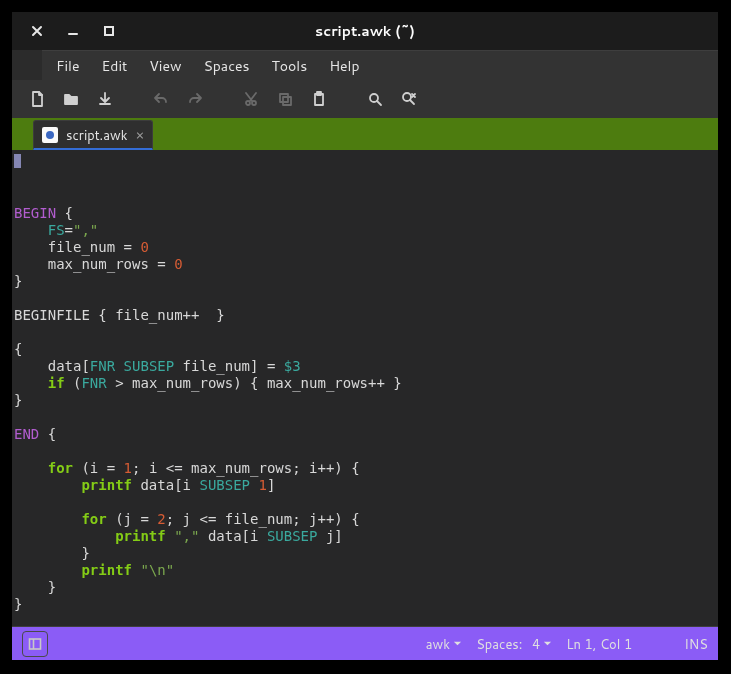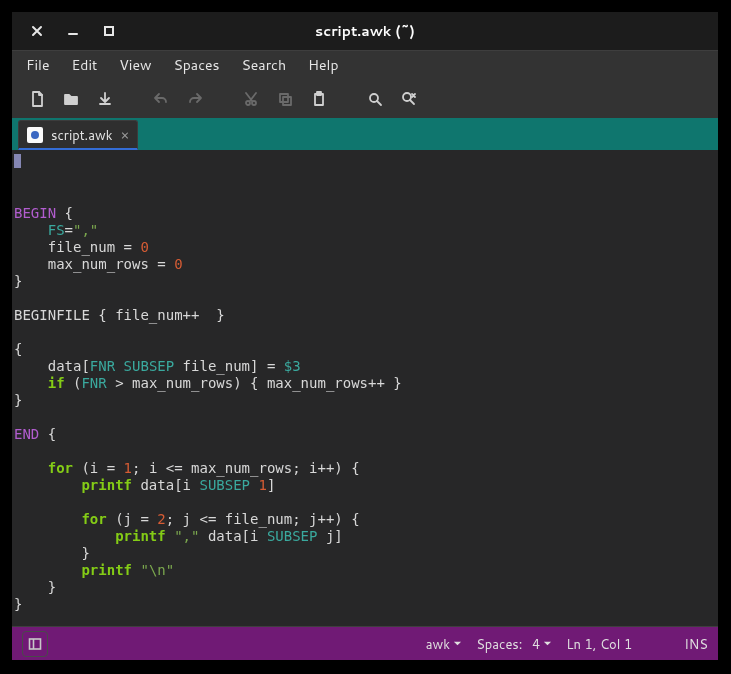--- a/index.html
+++ b/index.html
@@ -34,24 +34,26 @@
   .titlebar .title { position: absolute; left: 0; right: 0; text-align: center; pointer-events: none; }
   .win-controls { display: flex; gap: 14px; padding-left: 14px; }
   .win-btn { width: 22px; height: 22px; display: flex; align-items: center; justify-content: center; color: #e6e6e6; }
   .win-btn svg { width: 12px; height: 12px; }
 
   .menubar {
     height: 30px;
     background: #333333;
     border-top: 1px solid #3e3e3e;
     display: flex;
+    align-items: center;
     padding: 0 4px;
     gap: 2px;
     color: #e6e6e6;
     font-size: 14px;
+    margin-left: 30px;
   }
   .menubar .menu { padding: 4px 10px; border-radius: 3px; }
 
   .toolbar {
     height: 38px;
     background: #333333;
     display: flex;
     align-items: center;
     padding: 0 10px;
     gap: 4px;
@@ -61,24 +63,24 @@
     display: flex; align-items: center; justify-content: center;
     color: #d0d0d0;
     border-radius: 3px;
   }
   .tool-btn.dim { color: #6a6a6a; }
   .tool-btn svg { width: 16px; height: 16px; stroke: currentColor; fill: none; stroke-width: 1.8; stroke-linecap: round; stroke-linejoin: round; }
   .toolbar .sep { width: 18px; }
 
   .tabbar {
     height: 32px;
-    background: #0f766e;
+    background: #4d7c0f;
     display: flex;
     align-items: flex-end;
-    padding-left: 6px;
+    padding-left: 21px;
   }
   .file-tab {
     height: 30px;
     background: #2f2f2f;
     border: 1px solid #3c3c3c;
     border-bottom: 2px solid #346dd6;
     display: flex;
     align-items: center;
     padding: 0 8px 0 8px;
     gap: 8px;
@@ -110,21 +112,21 @@
     opacity: 0.65;
   }
   .tok-kw1   { color: #b25dcf; }   
   .tok-kw2   { color: #84cc16; font-weight: 600; } 
   .tok-var   { color: #3aa99e; }   
   .tok-num   { color: #d65c34; }   
   .tok-str   { color: #7ba84e; }   
 
   .statusbar {
     height: 34px;
-    background: #701a75;
+    background: #8b5cf6;
     border-top: 1px solid #3e3e3e;
     display: flex;
     align-items: center;
     padding: 0 10px;
     gap: 14px;
     color: #e0e0e0;
     font-size: 13px;
   }
   .sq-btn {
     width: 26px; height: 26px;
@@ -162,21 +164,21 @@
       </div>
     </div>
     <div class="title">script.awk (~)</div>
   </div>
 
   <div class="menubar">
     <div class="menu">File</div>
     <div class="menu">Edit</div>
     <div class="menu">View</div>
     <div class="menu">Spaces</div>
-    <div class="menu">Search</div>
+    <div class="menu">Tools</div>
     <div class="menu">Help</div>
   </div>
 
   <div class="toolbar">
     <div class="tool-btn">
       <svg viewBox="0 0 16 16">
           <path d="M4 1h6l3 3v11H4z"></path>
           <path d="M10 1v3h3"></path>
         </svg>
     </div>

